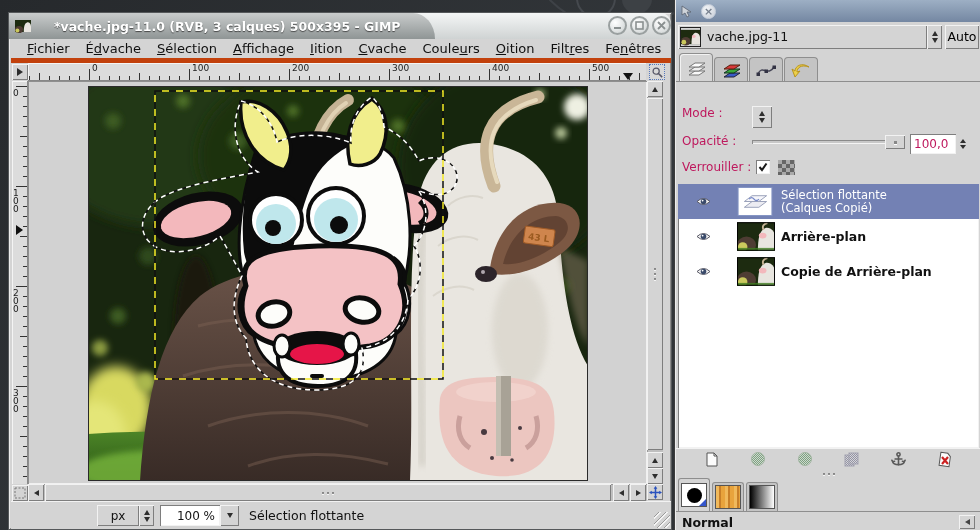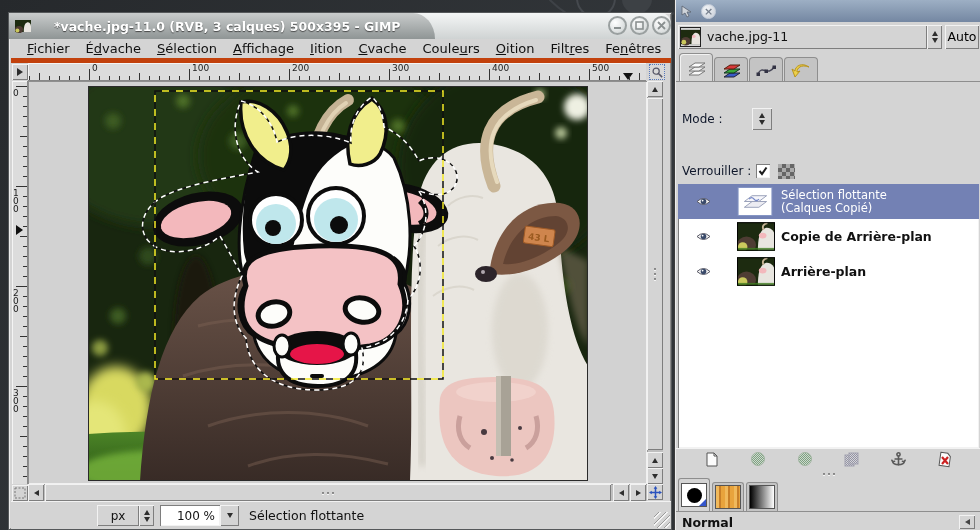--- a/index.html
+++ b/index.html
@@ -104,21 +104,21 @@
     font-size:12.5px;color:#111;}
   #image-menu .thumb{width:21px;height:20px;border:1px solid #222;flex:0 0 auto;}
   #auto-btn{width:34px;height:24px;margin-left:3px;display:flex;align-items:center;justify-content:center;font-size:12.5px;}
   #dock-tabs{position:absolute;left:1px;top:53px;width:305px;height:29px;border-bottom:1px solid #8e8e8e;display:flex;align-items:flex-end;padding-left:3px;}
   .dtab{width:34px;height:24px;background:#c4c4c4;border:1px solid #8e8e8e;border-bottom:none;
     border-radius:4px 4px 0 0;display:flex;align-items:center;justify-content:center;margin-right:1px;}
   .dtab.active{height:28px;background:#d4d4d4;box-shadow:inset 1px 1px 0 #f2f2f2;}
   .sect-header{position:absolute;left:1px;width:305px;height:22px;display:flex;align-items:center;
     padding:0 6px;font-size:12.5px;font-weight:bold;color:#111;}
   .sect-btn{margin-left:auto;width:16px;height:14px;display:flex;align-items:center;justify-content:center;}
-  .drow{position:absolute;left:1px;width:305px;display:flex;align-items:center;font-size:12px;color:#0f172a;padding:0 6px;}
+  .drow{position:absolute;left:1px;width:305px;display:flex;align-items:flex-start;font-size:12px;color:#be185d;padding:0 6px;}
   #mode-combo{width:193px;height:22px;display:flex;align-items:center;padding-left:7px;
     background:#d4d4d4;box-shadow:inset 1px 1px 0 #f8f8f8, inset -1px -1px 0 #8a8a8a;font-size:12.5px;}
   #opacity-slider{width:153px;height:16px;position:relative;margin-right:5px;}
   #opacity-trough{position:absolute;left:0;top:6px;width:100%;height:4px;
     box-shadow:inset 1px 1px 0 #8a8a8a, inset -1px -1px 0 #f4f4f4;background:#c8c8c8;}
   #opacity-handle{position:absolute;right:0;top:1px;width:20px;height:14px;display:flex;align-items:center;justify-content:center;}
   #opacity-handle i{width:3px;height:3px;background:#888;box-shadow:0 1px 0 #fff;}
   #opacity-spin{width:46px;height:20px;display:flex;align-items:center;padding-left:4px;font-size:12px;}
   .checkbox{width:14px;height:14px;background:#fff;box-shadow:inset 1px 1px 0 #7e7e7e, inset -1px -1px 0 #f2f2f2;
     display:flex;align-items:center;justify-content:center;}
@@ -629,20 +629,36 @@
 
 
   <div class="drow" style="top:106px;height:26px;">
     <span style="width:70px;">Mode :</span>
     <div class="raised spin-col" style="height:22px;width:20px;">
         <span class="tri sm up"></span>
         <span class="tri sm down"></span>
       </div>
   </div>
 
+  <div class="drow" style="top:134px;height:24px;">
+    <span style="width:70px;">Opacité :</span>
+    <div id="opacity-slider">
+      <div id="opacity-trough"></div>
+      <div class="raised" id="opacity-handle">
+          <i></i>
+        </div>
+    </div>
+    <div class="white-sunken" id="opacity-spin">
+        <span>100,0</span>
+      </div>
+    <div class="spin-col" style="height:20px;width:13px;">
+        <span class="tri sm up" style="border-bottom-width:4px;"></span>
+        <span class="tri sm down" style="border-top-width:4px;"></span>
+      </div>
+  </div>
 
   <div class="drow" style="top:160px;height:22px;">
     <span>Verrouiller :</span>
     <span class="checkbox" style="margin-left:5px;">
       <svg width="10" height="10" viewBox="0 0 10 10">
           <path d="M1.5,5 L4,8 L8.5,1.5" fill="none" stroke="#1a1a1a" stroke-width="2"></path>
         </svg>
     </span>
     <span id="checker-icon"></span>
   </div>
@@ -661,20 +677,45 @@
           <svg width="36" height="29" viewBox="0 0 36 30">
             <rect x="0.5" y="0.5" width="35" height="29" fill="#fff" stroke="#8494c4"></rect>
             <path d="M7,21 L15,15 L30,15 L22,21 Z" fill="#ececf2" stroke="#98a0b8"></path>
             <path d="M7,15 L15,9 L30,9 L22,15 Z" fill="#f6f6fa" stroke="#98a0b8"></path>
             <path d="M12,12.5 q2.5,-3 5,0 t5,0" fill="none" stroke="#7688c8" stroke-width="1.4"></path>
           </svg>
         </span>
         <div class="lname">
           <div>Sélection flottante</div>
           <div>(Calques Copié)</div>
+        </div>
+      </div>
+      <div class="layer-row">
+        <span class="eye">
+          <svg width="15" height="11" viewBox="0 0 15 11">
+            <path d="M1,5.5 Q7.5,-0.5 14,5.5 Q7.5,11.5 1,5.5 Z" fill="#f4f4f4" stroke="#5a5a66"></path>
+            <circle cx="7.5" cy="5.5" r="2.8" fill="#3a4a6a"></circle>
+            <circle cx="6.6" cy="4.6" r="0.9" fill="#fff"></circle>
+          </svg>
+        </span>
+        <span class="linksp"></span>
+        <span class="thumb">
+          <svg width="38" height="29" viewBox="0 0 40 30">
+            <rect width="40" height="30" fill="#1d2b10"></rect>
+            <ellipse cx="10" cy="24" rx="10" ry="9" fill="#4e3c33"></ellipse>
+            <path d="M22,30 C22,16 24,8 30,6 C36,5 40,10 40,16 L40,30 Z" fill="#e8e5df"></path>
+            <circle cx="6" cy="26" r="5" fill="#d8d862" opacity=".9"></circle>
+            <ellipse cx="27" cy="14" rx="4" ry="3" fill="#f3b8bc"></ellipse>
+            <path d="M28,8 C26,4 28,2 32,1" fill="none" stroke="#c9b697" stroke-width="2"></path>
+            <rect y="27" width="40" height="3" fill="#3f7c20" opacity=".8"></rect>
+            <rect x="0.5" y="0.5" width="39" height="29" fill="none" stroke="#000"></rect>
+          </svg>
+        </span>
+        <div class="lname bold">
+          <div>Arrière-plan</div>
         </div>
       </div>
       <div class="layer-row">
         <span class="eye">
           <svg width="15" height="11" viewBox="0 0 15 11">
             <path d="M1,5.5 Q7.5,-0.5 14,5.5 Q7.5,11.5 1,5.5 Z" fill="#f4f4f4" stroke="#5a5a66"></path>
             <circle cx="7.5" cy="5.5" r="2.8" fill="#3a4a6a"></circle>
             <circle cx="6.6" cy="4.6" r="0.9" fill="#fff"></circle>
           </svg>
         </span>
@@ -688,45 +729,20 @@
             <ellipse cx="27" cy="14" rx="4" ry="3" fill="#f3b8bc"></ellipse>
             <path d="M28,8 C26,4 28,2 32,1" fill="none" stroke="#c9b697" stroke-width="2"></path>
             <rect y="27" width="40" height="3" fill="#3f7c20" opacity=".8"></rect>
             <rect x="0.5" y="0.5" width="39" height="29" fill="none" stroke="#000"></rect>
           </svg>
         </span>
         <div class="lname bold">
           <div>Copie de Arrière-plan</div>
         </div>
       </div>
-      <div class="layer-row">
-        <span class="eye">
-          <svg width="15" height="11" viewBox="0 0 15 11">
-            <path d="M1,5.5 Q7.5,-0.5 14,5.5 Q7.5,11.5 1,5.5 Z" fill="#f4f4f4" stroke="#5a5a66"></path>
-            <circle cx="7.5" cy="5.5" r="2.8" fill="#3a4a6a"></circle>
-            <circle cx="6.6" cy="4.6" r="0.9" fill="#fff"></circle>
-          </svg>
-        </span>
-        <span class="linksp"></span>
-        <span class="thumb">
-          <svg width="38" height="29" viewBox="0 0 40 30">
-            <rect width="40" height="30" fill="#1d2b10"></rect>
-            <ellipse cx="10" cy="24" rx="10" ry="9" fill="#4e3c33"></ellipse>
-            <path d="M22,30 C22,16 24,8 30,6 C36,5 40,10 40,16 L40,30 Z" fill="#e8e5df"></path>
-            <circle cx="6" cy="26" r="5" fill="#d8d862" opacity=".9"></circle>
-            <ellipse cx="27" cy="14" rx="4" ry="3" fill="#f3b8bc"></ellipse>
-            <path d="M28,8 C26,4 28,2 32,1" fill="none" stroke="#c9b697" stroke-width="2"></path>
-            <rect y="27" width="40" height="3" fill="#3f7c20" opacity=".8"></rect>
-            <rect x="0.5" y="0.5" width="39" height="29" fill="none" stroke="#000"></rect>
-          </svg>
-        </span>
-        <div class="lname bold">
-          <div>Arrière-plan</div>
-        </div>
-      </div>
     </div>
 
   <div id="layer-buttons">
     <span class="lbtn">
       <svg width="16" height="17" viewBox="0 0 16 17">
           <path d="M3,2 L10,2 L13,5 L13,15 L3,15 Z" fill="#fcfcfc" stroke="#555"></path>
           <path d="M10,2 L10,5 L13,5" fill="none" stroke="#555"></path>
         </svg>
     </span>
     <span class="lbtn" style="opacity:.85;">

